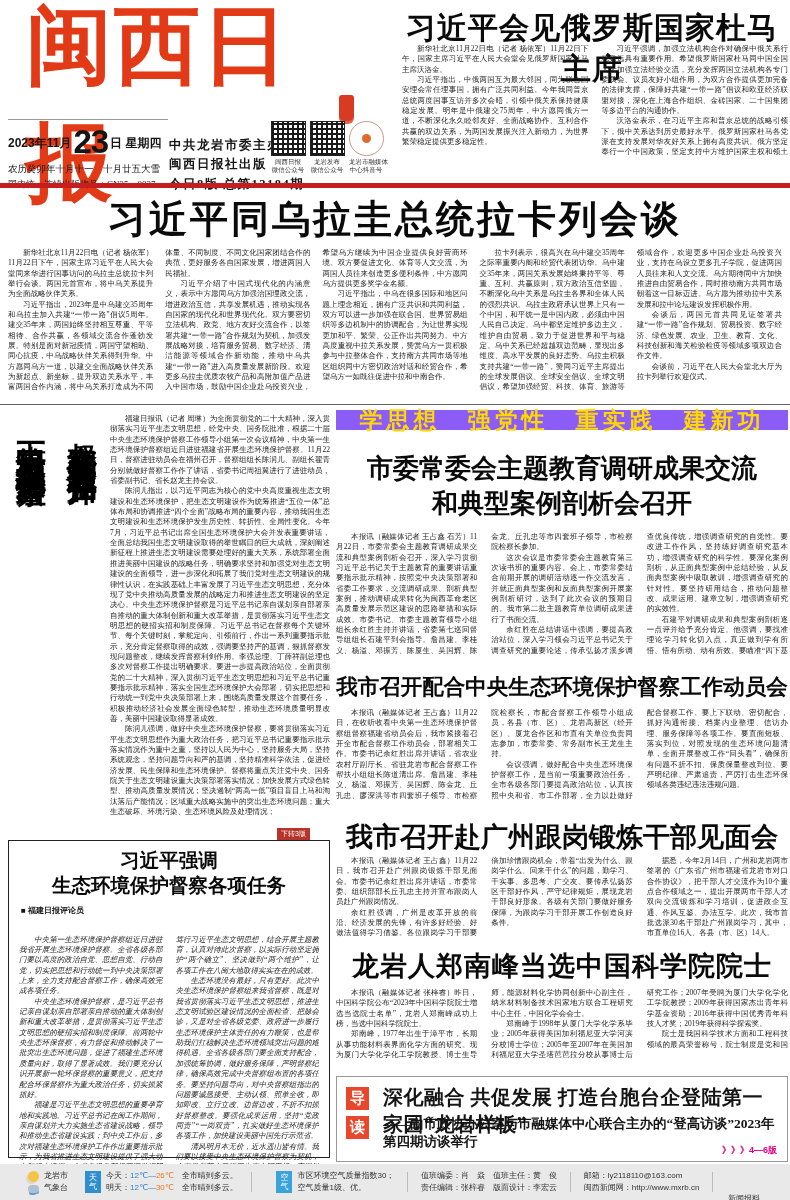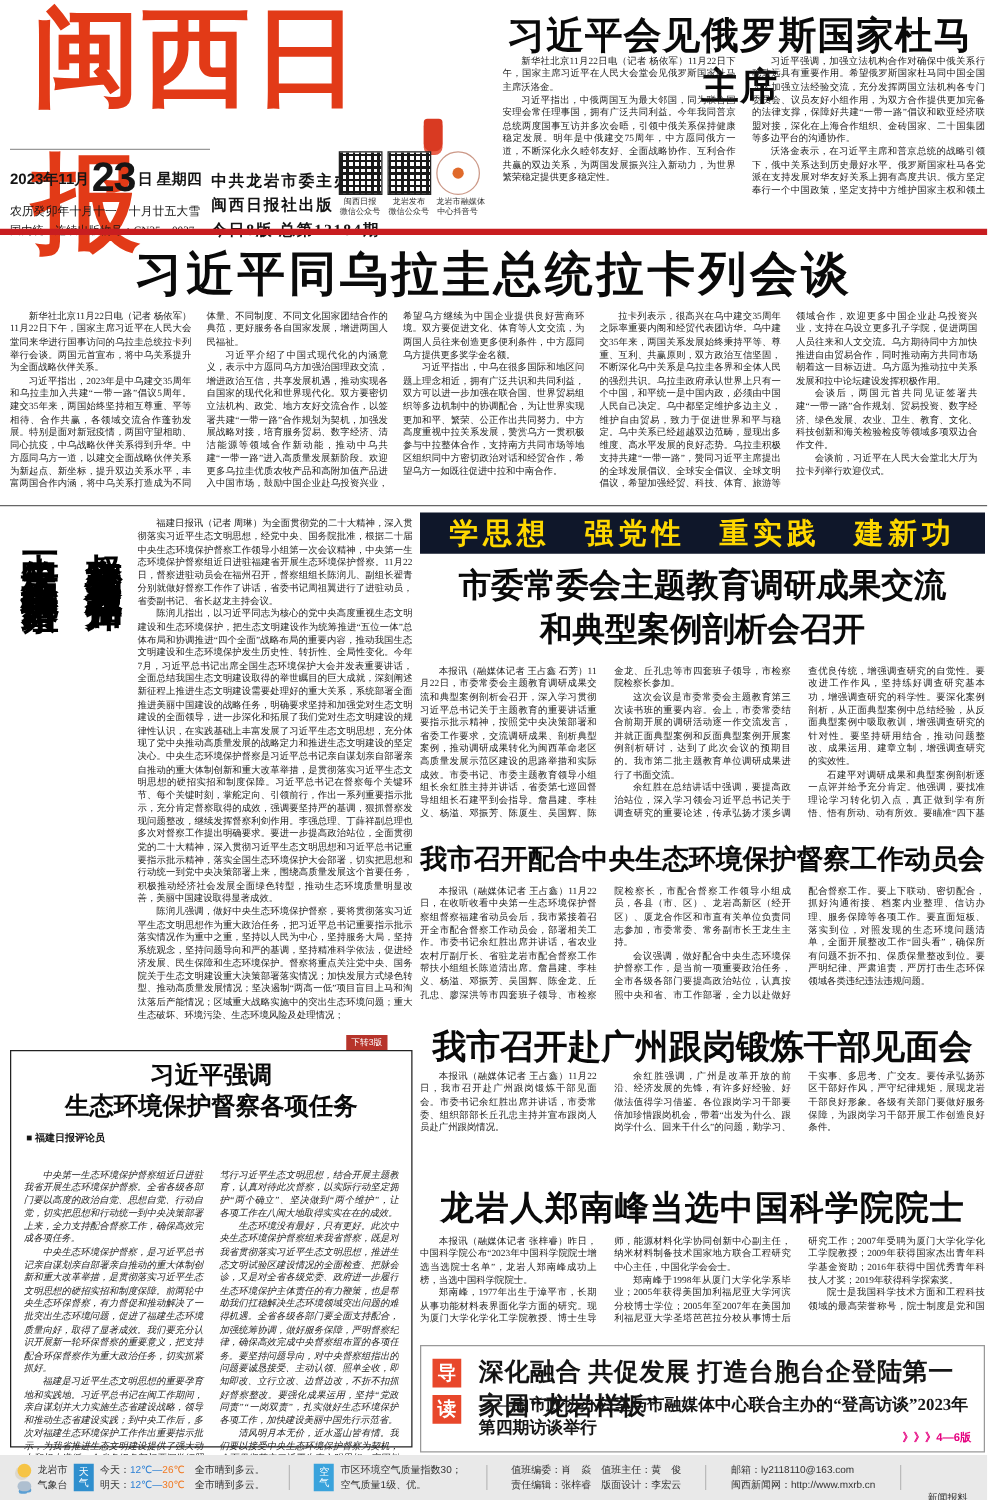--- a/index.html
+++ b/index.html
@@ -41,21 +41,21 @@
   .hairline{left:0;top:404px;width:790px;border-top:1px solid #666;}
 
   
   .vwrap{left:12px;top:418px;height:424px;display:flex;gap:12px;}
   .vtitle{writing-mode:vertical-rl;text-orientation:upright;font-family:"Liberation Sans","DejaVu Sans",sans-serif;
           font-weight:900;font-size:30px;letter-spacing:3px;line-height:1.3;color:#000;}
   .continue-tag{left:277px;top:828px;background:#b7342b;color:#fff;font-size:7px;
                 padding:1px 4px;font-family:"Liberation Sans","DejaVu Sans",sans-serif;}
 
   
-  .banner{left:336px;top:410px;width:452px;height:33px;background:#0f172a;color:#ffd800;
+  .banner{left:336px;top:410px;width:452px;height:20px;background:#8b5cf6;color:#ffd800;
           display:flex;align-items:center;justify-content:center;font-size:23px;font-weight:900;
           letter-spacing:4px;font-family:Liberation Mono, monospace;}
 
   
   .edit-box{left:8px;top:840px;width:322px;height:318px;border:1px solid #222;
             box-sizing:border-box;padding:7px 10px;}
   .edit-title{font-size:19.5px;line-height:1.3;}
   .edit-byline{font-size:8px;font-weight:bold;margin:6px 0 19px 2px;
                font-family:"Liberation Sans","DejaVu Sans",sans-serif;}
   .edit-body{font-style:italic;height:238px;}
@@ -69,30 +69,30 @@
                font-family:"Liberation Sans","DejaVu Sans",sans-serif;}
   .guide-title{position:absolute;left:46px;top:7px;width:398px;font-size:20px;font-weight:900;
                letter-spacing:0.5px;}
   .guide-sub{position:absolute;left:46px;top:38px;width:398px;font-size:13.5px;font-weight:bold;}
   .guide-ref{position:absolute;right:10px;bottom:4px;color:#e5007f;font-size:9px;font-weight:bold;
              font-family:"Liberation Sans","DejaVu Sans",sans-serif;}
 
   
   .footer{left:0;top:1164px;width:790px;height:36px;background:#e9e9e9;display:flex;
           align-items:center;font-family:"Liberation Sans","DejaVu Sans",sans-serif;
-          font-size:8px;color:#333;padding:0 14px;box-sizing:border-box;
+          font-size:8px;color:#333;padding:0 28px;box-sizing:border-box;
           justify-content:space-between;}
   .f-sec{display:flex;align-items:center;gap:5px;}
   .vdiv{width:1px;height:20px;background:#bbb;}
   .w-icons{display:flex;flex-direction:column;gap:3px;align-items:center;}
   .icon-sun{width:11px;height:11px;border-radius:50%;background:#f6c445;box-shadow:-2px 2px 0 #dcd8cf;}
   .icon-rain{width:11px;height:8px;border-radius:5px;background:#aebfd0;box-shadow:2px 3px 0 -2px #5a9fd4,-1px 4px 0 -2px #5a9fd4;}
   .two-line{line-height:1.5;}
   .badge-v{width:14px;background:#2f8fce;color:#fff;text-align:center;font-size:8px;
-           line-height:1.15;padding:2px 1px;}
+           line-height:1.15;padding:2px 1px;margin-left:12px;}
   .badge-air{background:#3aa3dc;}
   .t-low{color:#2a7fd4;}
   .t-high{color:#f07820;}
   .hotline-num{font-size:9.5px;font-weight:bold;}
 </style>
 </head>
 <body>
 
 <div class="page">
 
@@ -190,20 +190,21 @@
   <div class="abs headline" style="left:336px;top:672px;width:452px;font-size:21.5px;">我市召开配合中央生态环境保护督察工作动员会</div>
   <div class="abs body-text cols-3" style="left:336px;top:708px;width:452px;height:104px;">
       <p>本报讯（融媒体记者 王占鑫）11月22日，在收听收看中央第一生态环境保护督察组督察福建省动员会后，我市紧接着召开全市配合督察工作动员会，部署相关工作。市委书记余红胜出席并讲话，省农业农村厅副厅长、省驻龙岩市配合督察工作帮扶小组组长陈道清出席。詹昌建、李桂义、杨溢、邓振芳、吴国辉、陈金龙、丘孔忠、廖深洪等市四套班子领导、市检察院检察长，市配合督察工作领导小组成员，各县（市、区）、龙岩高新区（经开区）、厦龙合作区和市直有关单位负责同志参加，市委常委、常务副市长王龙生主持。</p>
       <p>会议强调，做好配合中央生态环境保护督察工作，是当前一项重要政治任务，全市各级各部门要提高政治站位，认真按照中央和省、市工作部署，全力以赴做好配合督察工作。要上下联动、密切配合，抓好沟通衔接、档案内业整理、信访办理、服务保障等各项工作。要直面短板、落实到位，对照发现的生态环境问题清单，全面开展整改工作“回头看”，确保所有问题不折不扣、保质保量整改到位。要严明纪律、严肃追责，严厉打击生态环保领域各类违纪违法违规问题。</p>
     </div>
 
   <div class="abs headline" style="left:336px;top:819px;width:452px;font-size:27px;">我市召开赴广州跟岗锻炼干部见面会</div>
   <div class="abs body-text cols-3" style="left:336px;top:856px;width:452px;height:88px;">
       <p>本报讯（融媒体记者 王占鑫）11月22日，我市召开赴广州跟岗锻炼干部见面会。市委书记余红胜出席并讲话，市委常委、组织部部长丘孔忠主持并宣布跟岗人员赴广州跟岗情况。</p>
       <p>余红胜强调，广州是改革开放的前沿、经济发展的先锋，有许多好经验、好做法值得学习借鉴。各位跟岗学习干部要倍加珍惜跟岗机会，带着“出发为什么、跟岗学什么、回来干什么”的问题，勤学习、干实事、多思考、广交友。要传承弘扬苏区干部好作风，严守纪律规矩，展现龙岩干部良好形象。各级有关部门要做好服务保障，为跟岗学习干部开展工作创造良好条件。</p>
+      <p>据悉，今年2月14日，广州和龙岩两市签署的《广东省广州市福建省龙岩市对口合作协议》，把干部人才交流作为10个重点合作领域之一，提出开展两市干部人才双向交流锻炼和学习培训，促进政企互通、作风互鉴、办法互学。此次，我市首批选派30名干部赴广州跟岗学习，其中，市直单位16人、各县（市、区）14人。</p>
     </div>
 
   <div class="abs headline" style="left:336px;top:948px;width:452px;font-size:27px;font-family:Liberation Mono, monospace;letter-spacing:1px;">龙岩人郑南峰当选中国科学院院士</div>
   <div class="abs body-text cols-3" style="left:336px;top:988px;width:452px;height:78px;">
       <p>本报讯（融媒体记者 张梓睿）昨日，中国科学院公布“2023年中国科学院院士增选当选院士名单”，龙岩人郑南峰成功上榜，当选中国科学院院士。</p>
       <p>郑南峰，1977年出生于漳平市，长期从事功能材料表界面化学方面的研究。现为厦门大学化学化工学院教授、博士生导师，能源材料化学协同创新中心副主任，纳米材料制备技术国家地方联合工程研究中心主任，中国化学会会士。</p>
       <p>郑南峰于1998年从厦门大学化学系毕业；2005年获得美国加利福尼亚大学河滨分校博士学位；2005年至2007年在美国加利福尼亚大学圣塔芭芭拉分校从事博士后研究工作；2007年受聘为厦门大学化学化工学院教授；2009年获得国家杰出青年科学基金资助；2016年获得中国优秀青年科技人才奖；2019年获得科学探索奖。</p>
       <p>院士是我国科学技术方面和工程科技领域的最高荣誉称号，院士制度是党和国家为树立尊重知识、尊重人才导向、凝聚优秀人才服务国家设立的一项重要制度。</p>
     </div>
 

